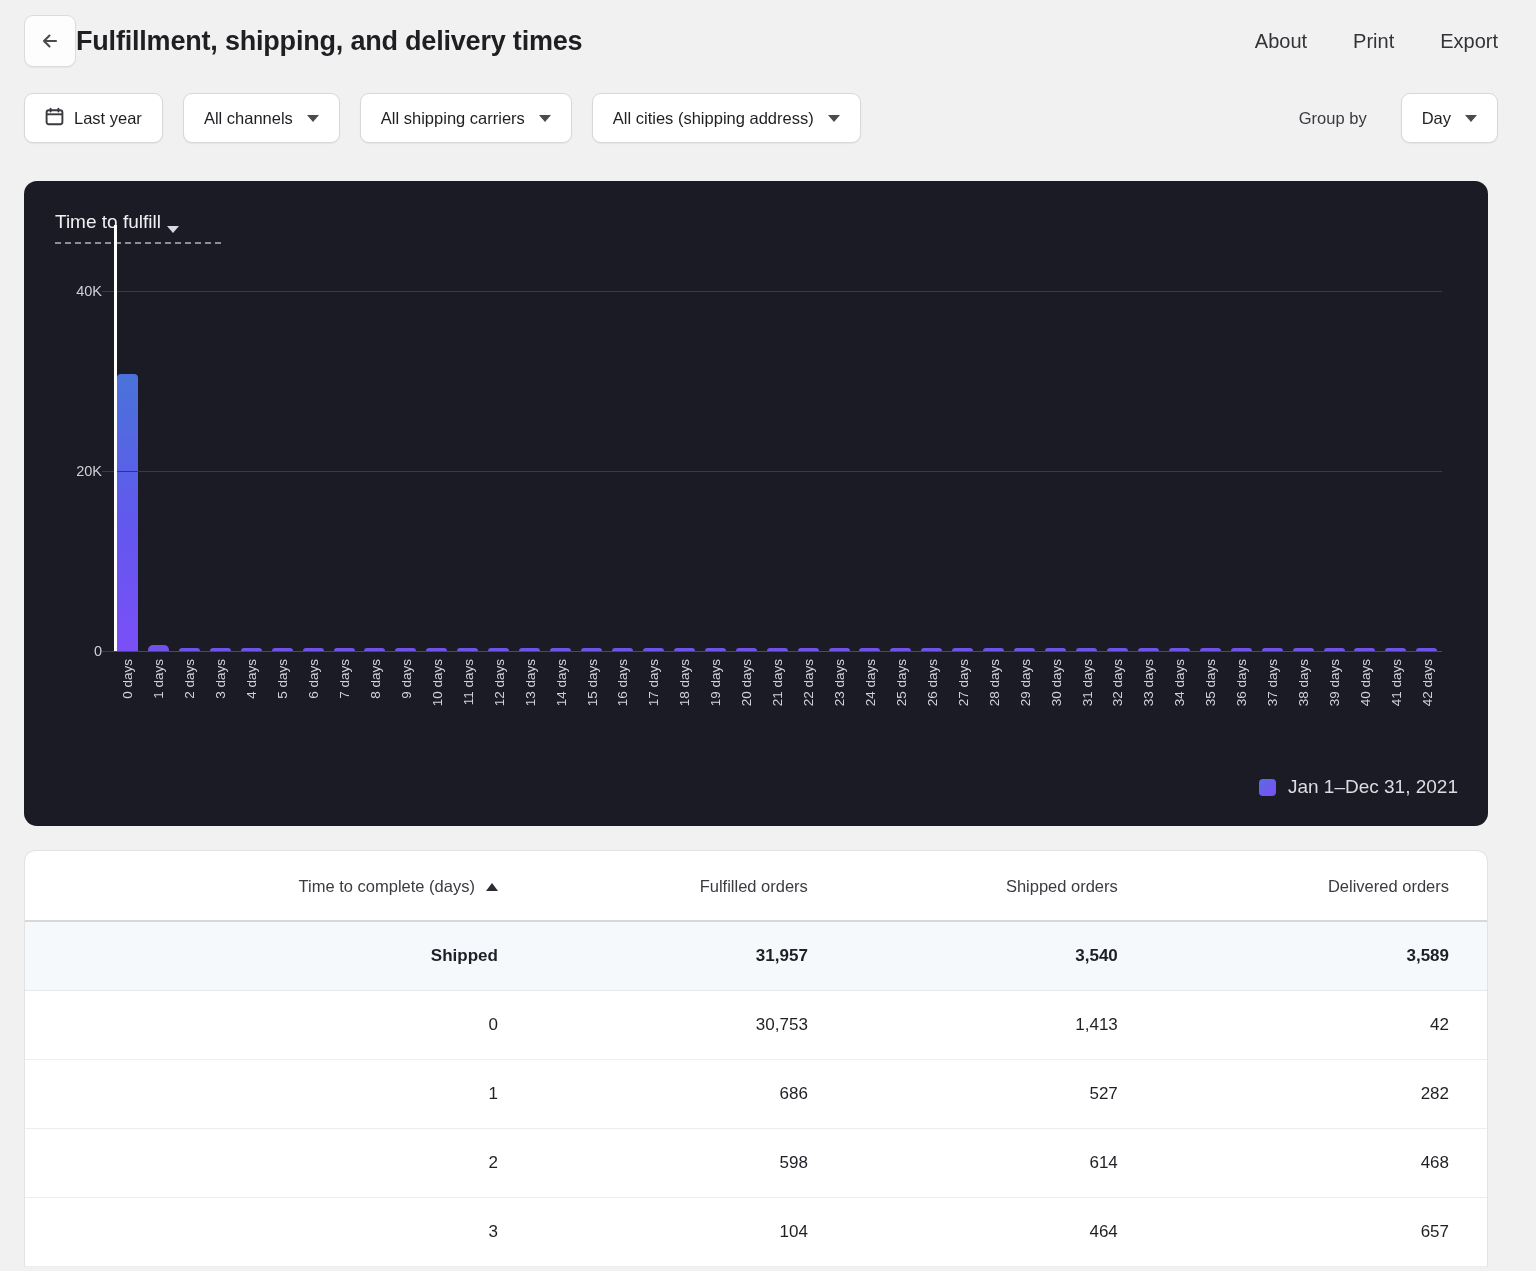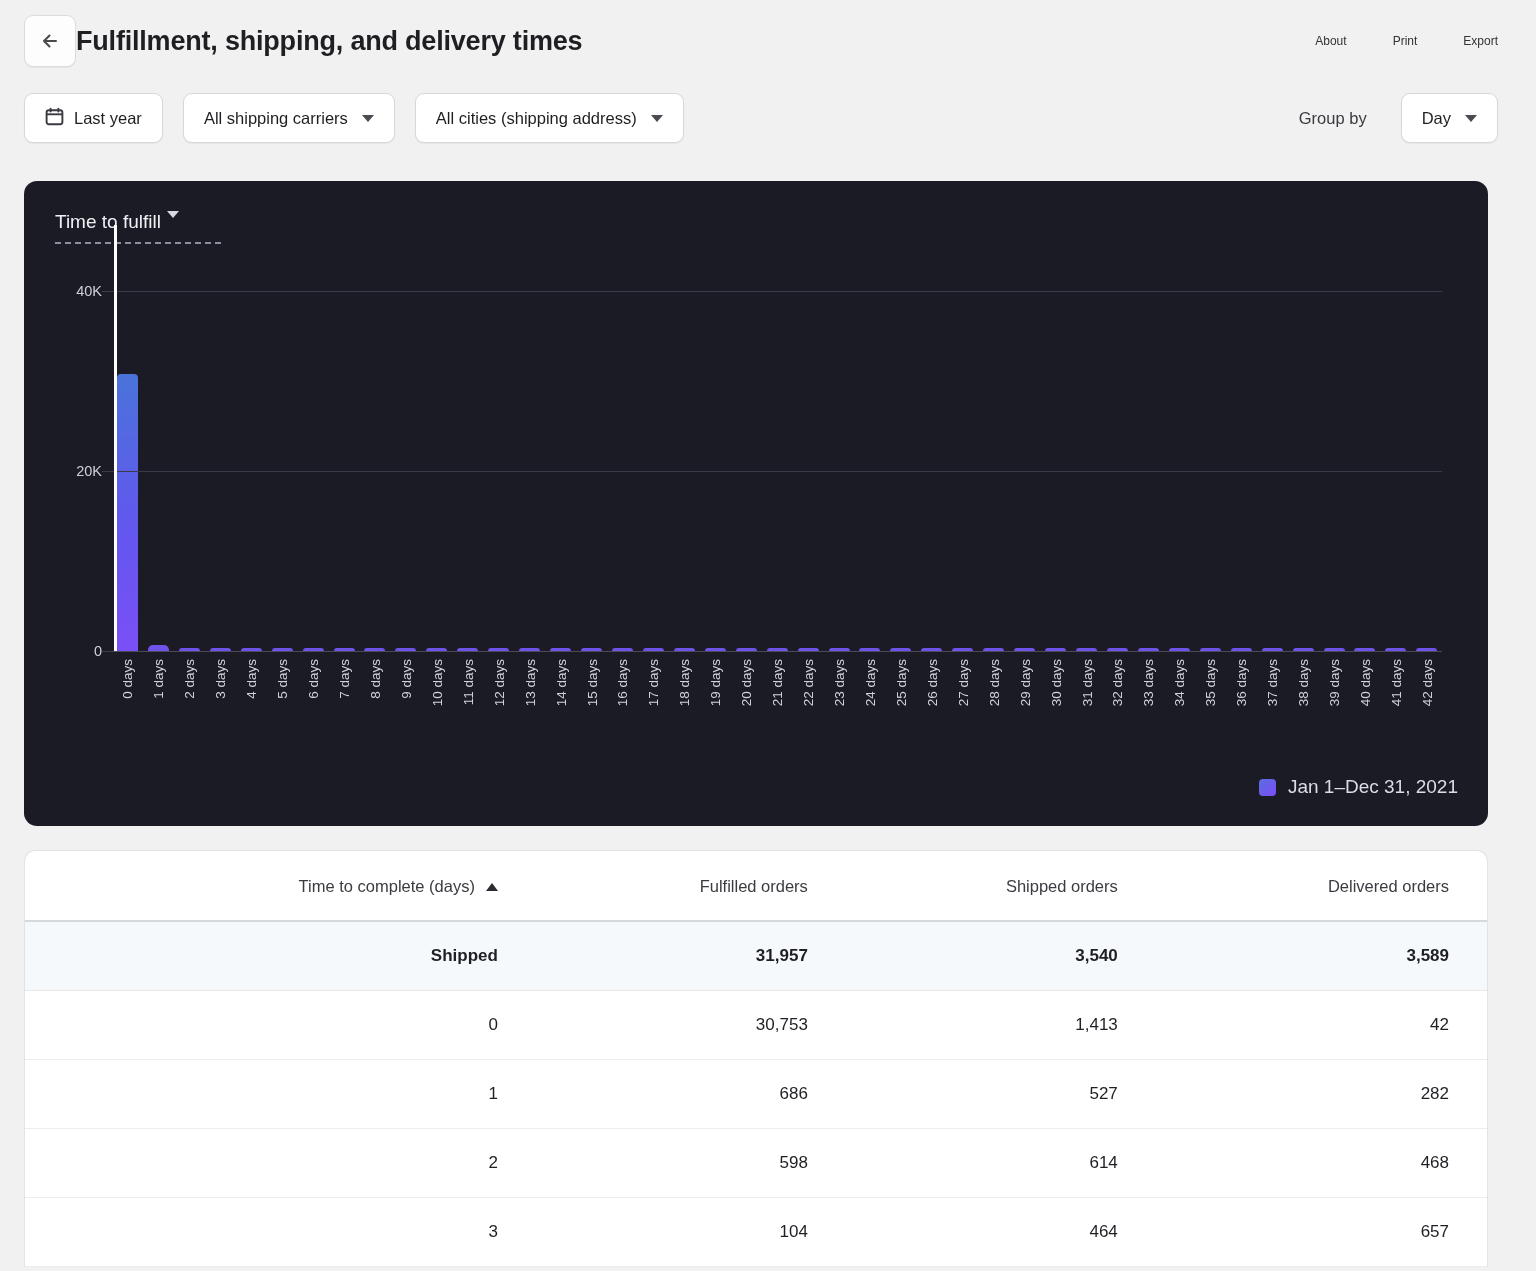--- a/index.html
+++ b/index.html
@@ -33,21 +33,21 @@
   .page-title {
     font-size: 27px;
     font-weight: 700;
     color: #1f1f23;
     letter-spacing: -0.2px;
     white-space: nowrap;
   }
   .topbar-spacer { flex: 1; }
   .top-actions { display: flex; align-items: center; gap: 46px; }
   .top-action {
-    font-size: 12px;
+    font-size: 20px;
     color: #333338;
     cursor: pointer;
     white-space: nowrap;
   }
 
   
   .filterbar {
     height: 72px;
     display: flex;
     align-items: center;
@@ -96,21 +96,21 @@
     border-radius: 13px;
     overflow: hidden;
   }
   .metric-select {
     position: absolute;
     left: 31px; top: 30px;
     cursor: pointer;
     display: inline-flex;
     flex-direction: column;
   }
-  .metric-row { display: flex; align-items: flex-start; gap: 6px; }
+  .metric-row { display: flex; align-items: flex-end; gap: 6px; }
   .metric-label {
     font-size: 19px;
     color: #f0f0f4;
   }
   .metric-caret {
     width: 0; height: 0;
     border-left: 6px solid transparent;
     border-right: 6px solid transparent;
     border-top: 7px solid #d8d8e0;
   }
@@ -302,20 +302,24 @@
     <span class="cal">
       <svg width="19" height="19" viewBox="0 0 19 19" fill="none">
         <rect x="1.6" y="3.3" width="15.8" height="14" rx="2.2" stroke="#3a3a40" stroke-width="1.9"></rect>
         <path d="M1.6 7.3h15.8" stroke="#3a3a40" stroke-width="1.9"></path>
         <path d="M5.6 1.6v3M13.4 1.6v3" stroke="#3a3a40" stroke-width="1.9" stroke-linecap="round"></path>
       </svg>
     </span>
     <span>Last year</span>
   </div>
 
+  <div class="pill">
+    <span>All channels</span>
+    <span class="caret"></span>
+  </div>
 
   <div class="pill">
     <span>All shipping carriers</span>
     <span class="caret"></span>
   </div>
 
   <div class="pill">
     <span>All cities (shipping address)</span>
     <span class="caret"></span>
   </div>

